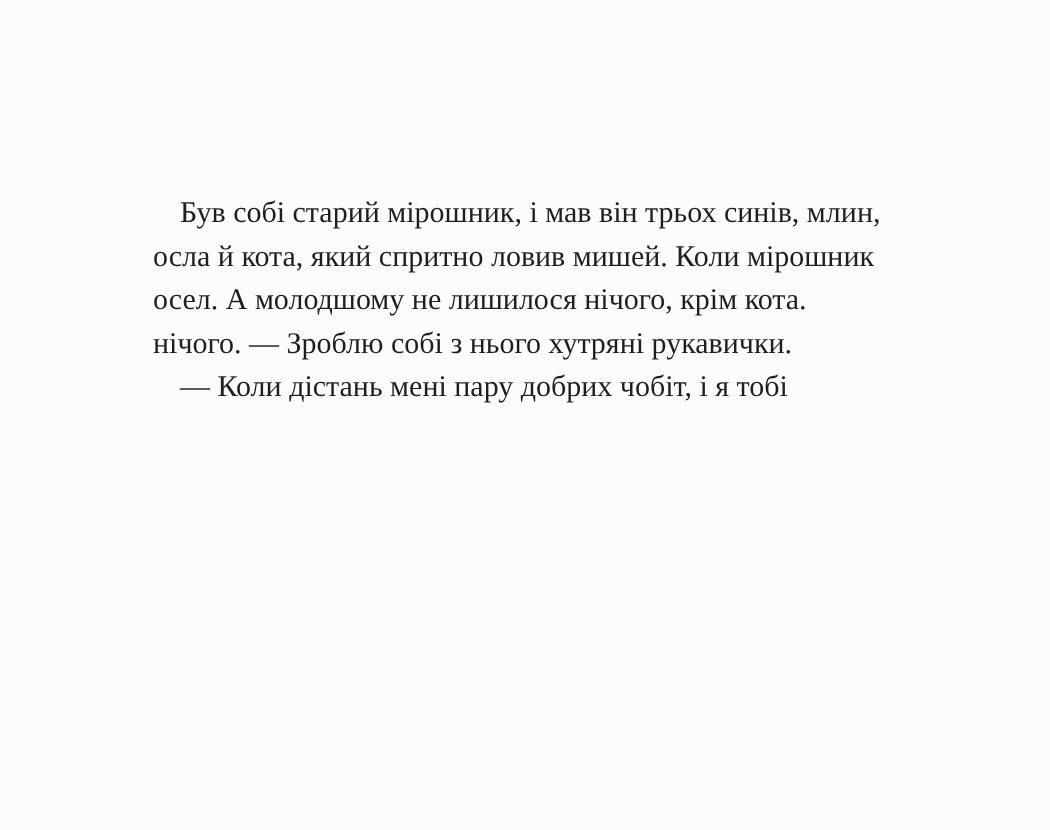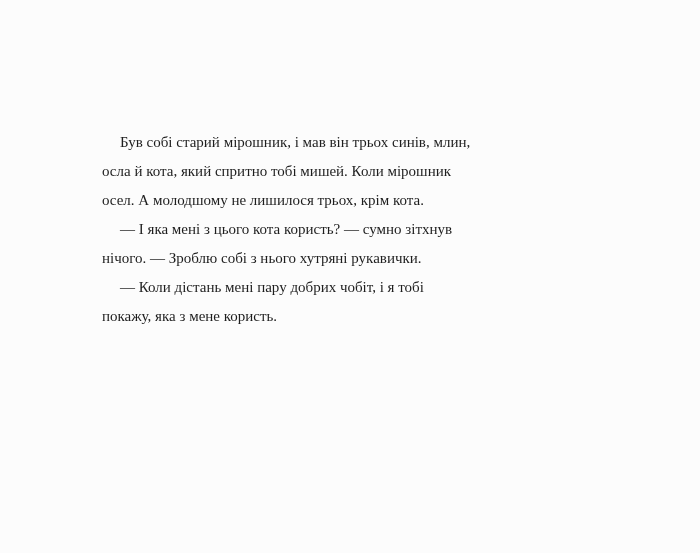--- a/index.html
+++ b/index.html
@@ -21,50 +21,48 @@
       height: 553px;
       background: #fcfcfc;
     }
     .text-block {
       position: absolute;
       left: 102px;
       top: 128px;
       width: 456px;
       color: #1e1e1e;
       font-family: "Liberation Serif", "DejaVu Serif", serif;
-      font-size: 15px;
+      font-size: 20px;
       line-height: 29px;
     }
     .line {
       display: block;
       white-space: nowrap;
     }
     .line.indent {
       padding-left: 18px;
     }
   </style>
 </head>
 <body>
 
 <div class="page">
   <div class="text-block">
 
     <div class="para-block">
       <span class="line indent">Був собі старий мірошник, і мав він трьох синів, млин,</span>
-      <span class="line">осла й кота, який спритно тобі мишей. Коли мірошник</span>
-      <span class="line">осел. А молодшому не лишилося трьох, крім кота.</span>
+      <span class="line">осла й кота, який спритно ловив мишей. Коли мірошник</span>
+      <span class="line">осел. А молодшому не лишилося нічого, крім кота.</span>
     </div>
 
     <div class="para-block">
-      <span class="line indent">— І яка мені з цього кота користь? — сумно зітхнув</span>
       <span class="line">нічого. — Зроблю собі з нього хутряні рукавички.</span>
     </div>
 
     <div class="para-block">
     </div>
 
     <div class="para-block">
       <span class="line indent">— Коли дістань мені пару добрих чобіт, і я тобі</span>
-      <span class="line">покажу, яка з мене користь.</span>
     </div>
 
   </div>
 </div>
 
 </body></html>

